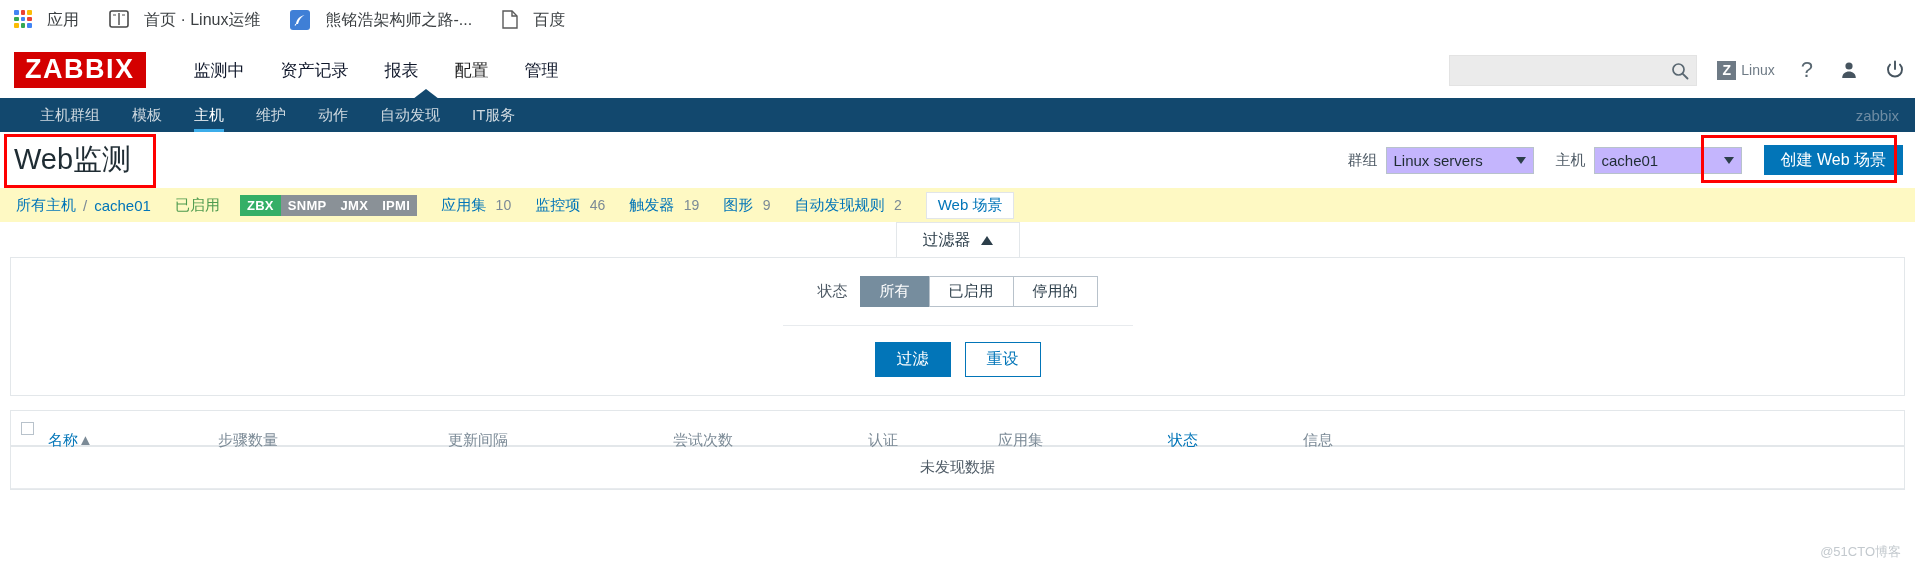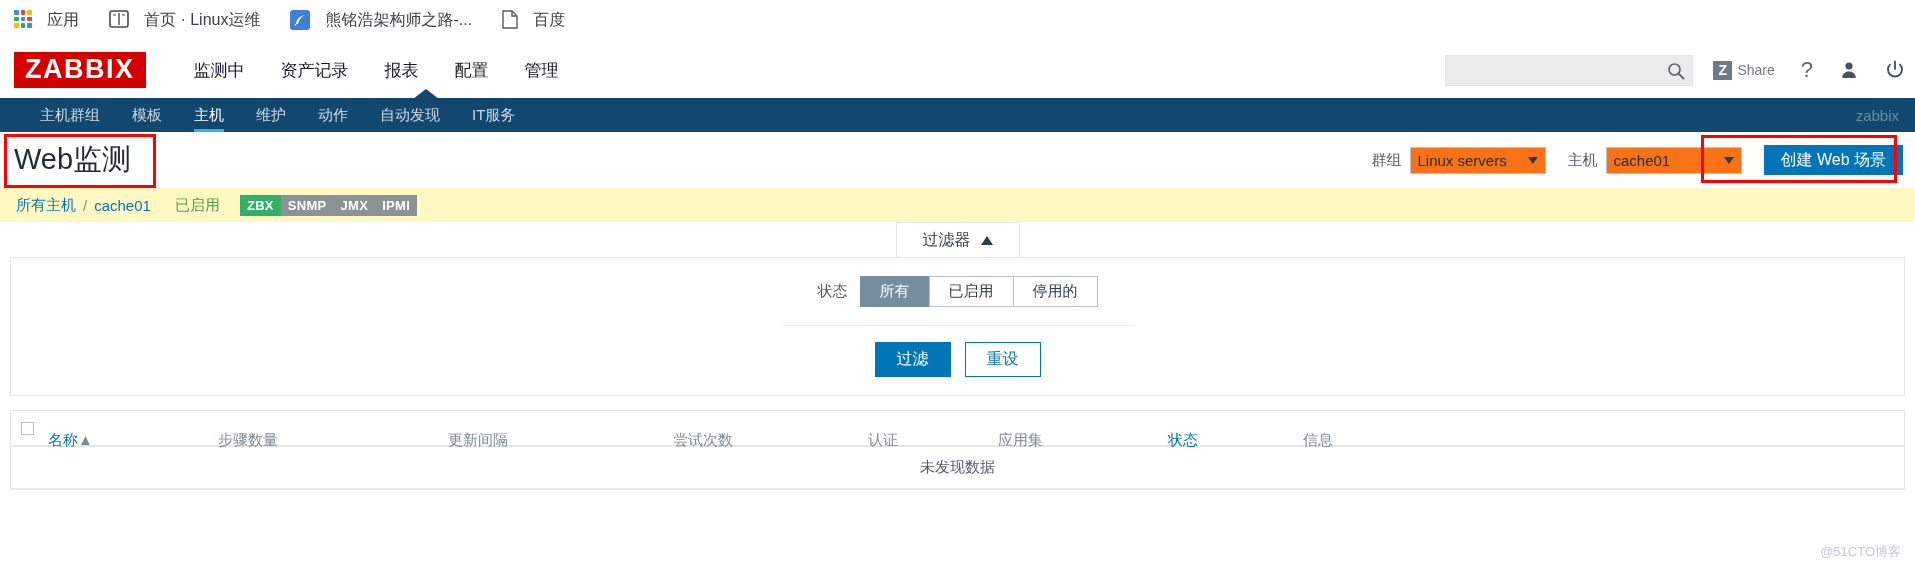--- a/index.html
+++ b/index.html
@@ -143,21 +143,21 @@
     position: absolute; left: 4px; top: 2px;
     width: 152px; height: 54px;
     border: 3px solid #ff0000; pointer-events:none;
   }
   .title-right {
     position: absolute; right: 12px; top: 0; height: 56px;
     display: flex; align-items: center; gap: 0;
   }
   .flab { font-size: 15px; color: #4f5b66; margin-right: 8px; }
   .fselect {
-    height: 27px; width: 136px; background:#f97316;
+    height: 27px; width: 148px; background:#c4b5fd;
     border: 1px solid #b8c2cb; font-size: 15px; color: #1f2c33;
     display: flex; align-items: center; padding: 0 7px;
     position: relative; justify-content: space-between;
   }
   .fselect .cv { white-space: nowrap; overflow: hidden; }
   .caret-dn {
     width:0;height:0;border-left:5px solid transparent;
     border-right:5px solid transparent;border-top:7px solid #2c3e4a;
   }
   .create-btn {
@@ -336,21 +336,21 @@
       <span class="search-ico">
         <svg width="18" height="18" viewBox="0 0 18 18">
           <circle cx="7.5" cy="7.5" r="5.5" fill="none" stroke="#5a6872" stroke-width="1.7"></circle>
           <path d="M11.8 11.8 L16.5 16.5" stroke="#5a6872" stroke-width="1.9" stroke-linecap="round"></path>
         </svg>
       </span>
     </div>
 
     <div class="share-btn">
       <span class="share-z">Z</span>
-      <span class="share-txt">Share</span>
+      <span class="share-txt">Linux</span>
     </div>
 
     <div class="hdr-ico">
       <span class="qmark">?</span>
     </div>
 
     <div class="hdr-ico">
       <svg width="20" height="20" viewBox="0 0 20 20">
         <circle cx="10" cy="6" r="3.6" fill="#46545f"></circle>
         <path d="M3.2 18 C3.2 13.6 6.4 11.4 10 11.4 C13.6 11.4 16.8 13.6 16.8 18 Z" fill="#46545f"></path>
@@ -407,20 +407,43 @@
 
   <span class="crumb-enabled">已启用</span>
 
   <span class="proto-group">
     <span class="proto on">ZBX</span>
     <span class="proto">SNMP</span>
     <span class="proto">JMX</span>
     <span class="proto">IPMI</span>
   </span>
 
+  <span class="crumb-link-grp">
+    <span class="crumb-item">
+      <a href="#">应用集</a>
+      <span class="crumb-num">10</span>
+    </span>
+    <span class="crumb-item">
+      <a href="#">监控项</a>
+      <span class="crumb-num">46</span>
+    </span>
+    <span class="crumb-item">
+      <a href="#">触发器</a>
+      <span class="crumb-num">19</span>
+    </span>
+    <span class="crumb-item">
+      <a href="#">图形</a>
+      <span class="crumb-num">9</span>
+    </span>
+    <span class="crumb-item">
+      <a href="#">自动发现规则</a>
+      <span class="crumb-num">2</span>
+    </span>
+    <span class="crumb-current">Web 场景</span>
+  </span>
 </div>
 
 <div class="filter-tabrow">
   <div class="filter-tab">
     <span>过滤器</span>
     <span class="tri-up"></span>
   </div>
 </div>
 
 <div class="filter-body">

